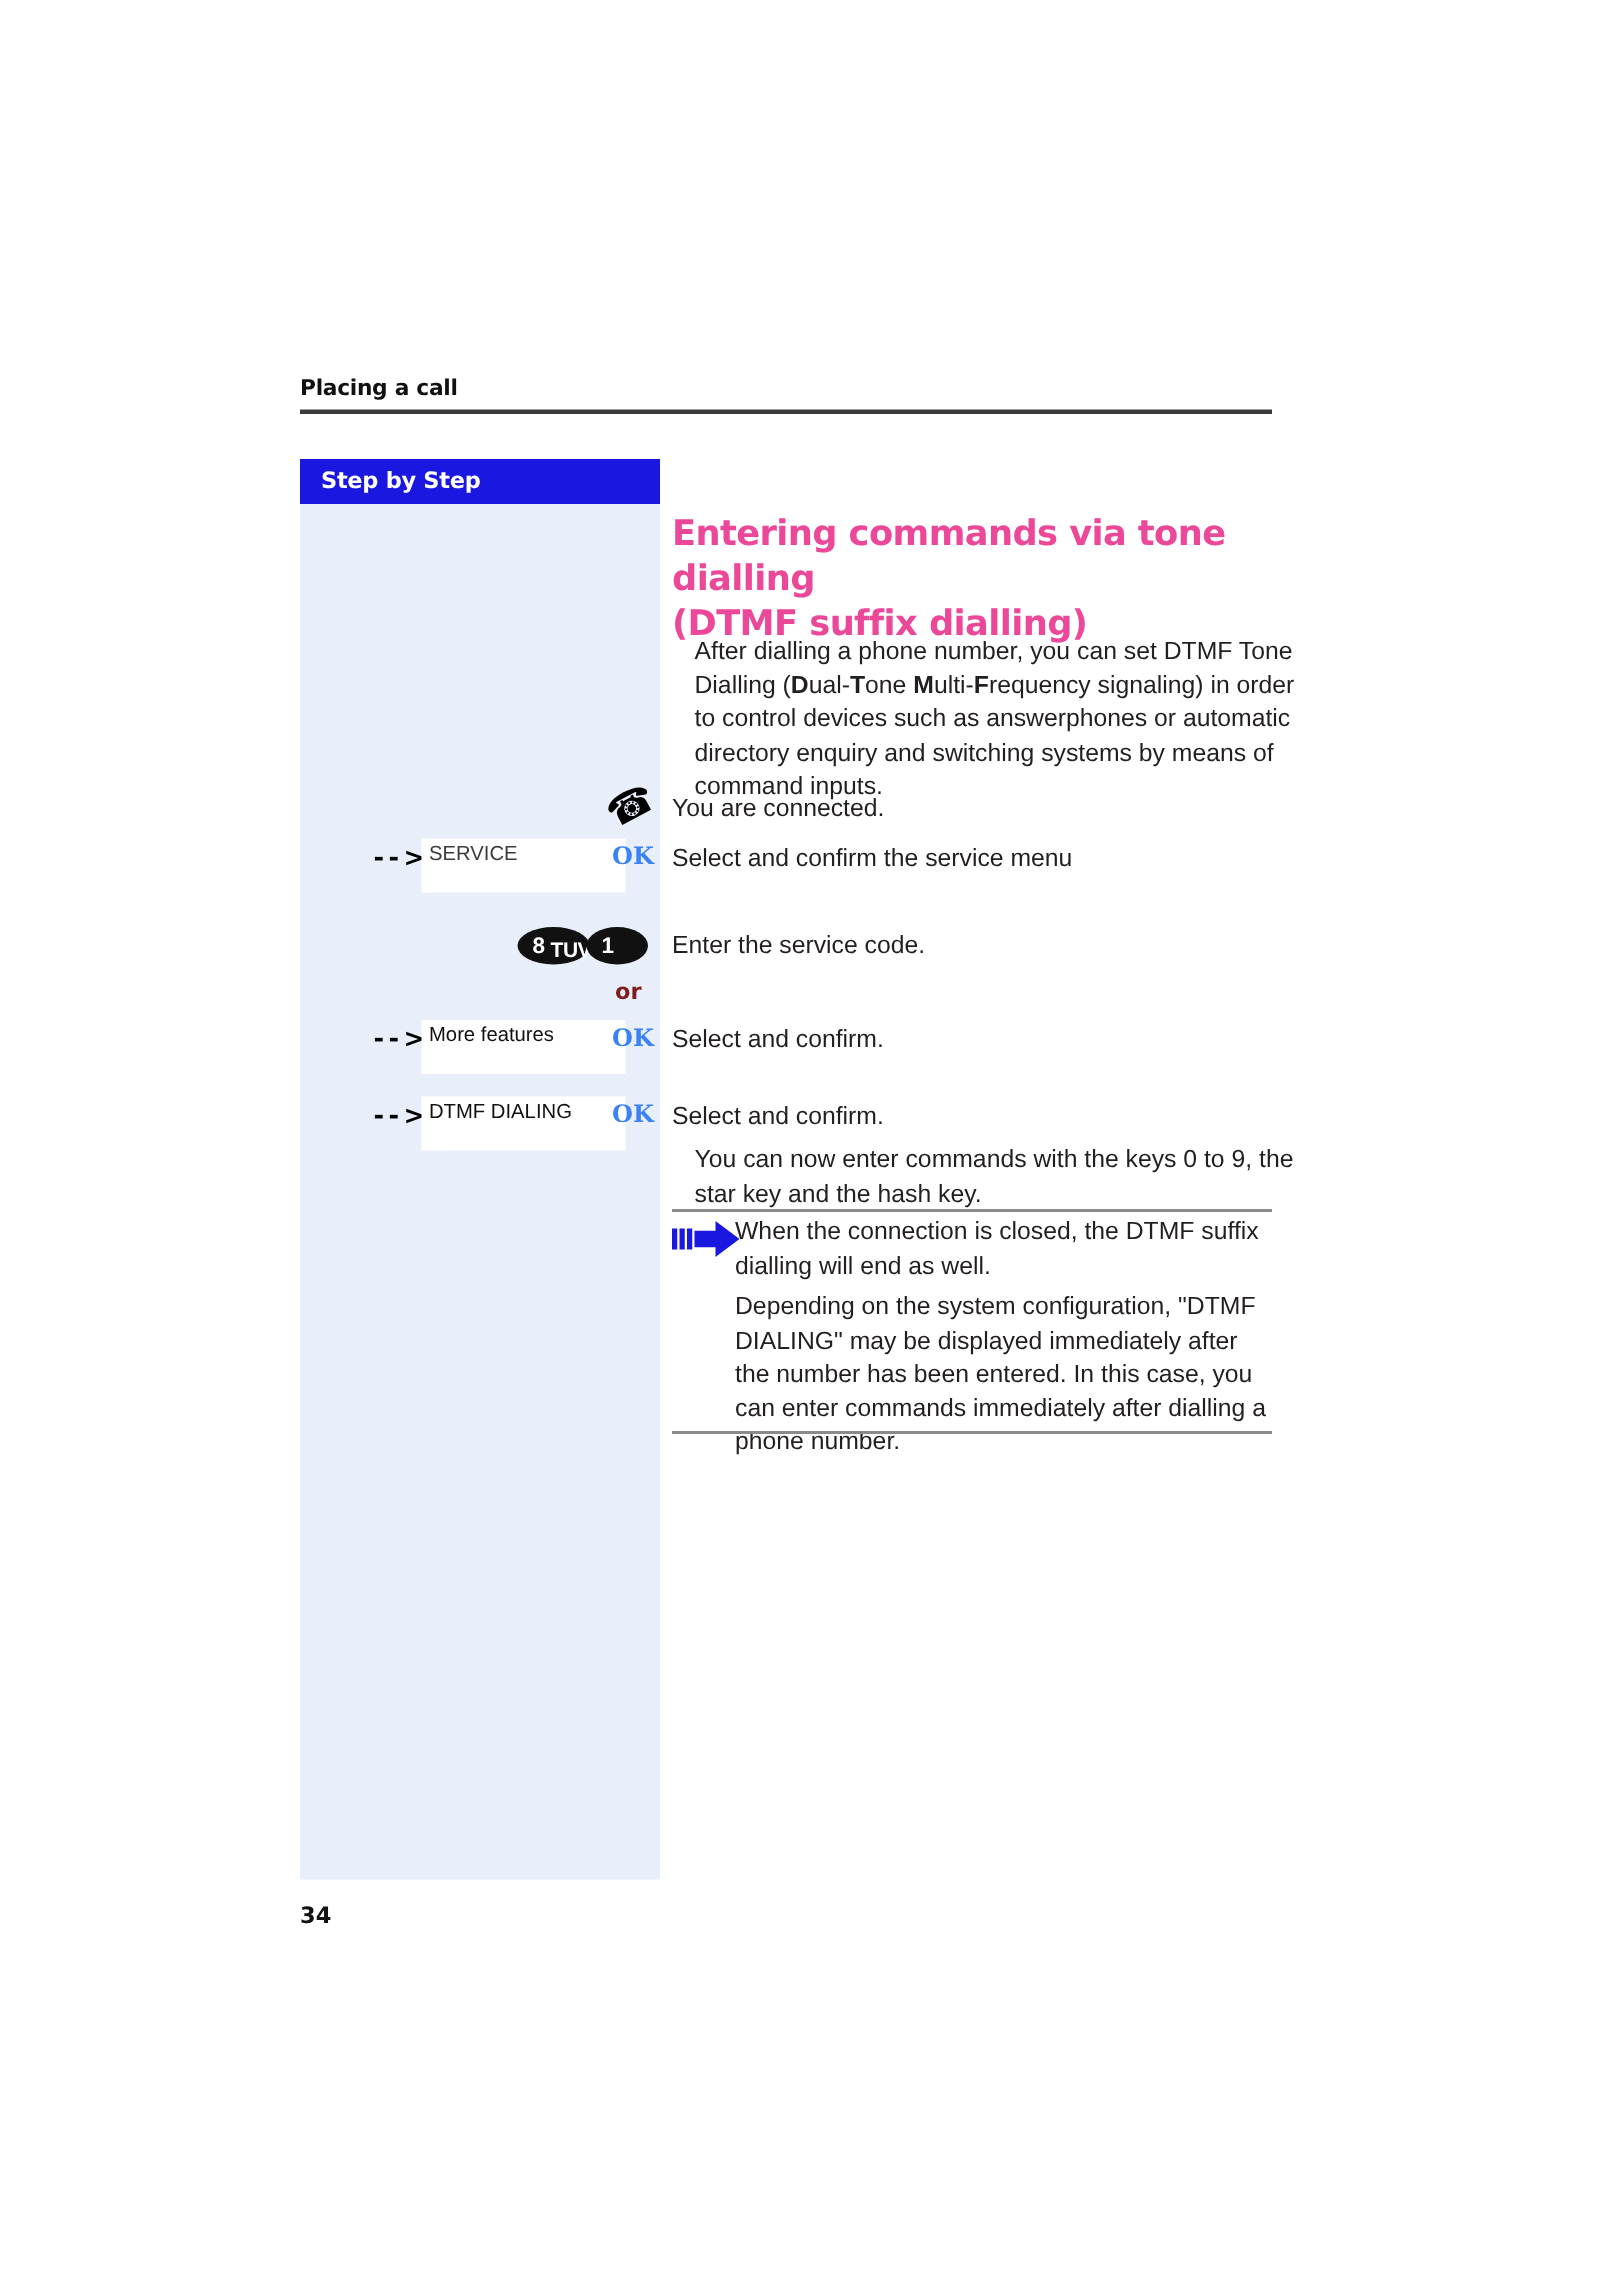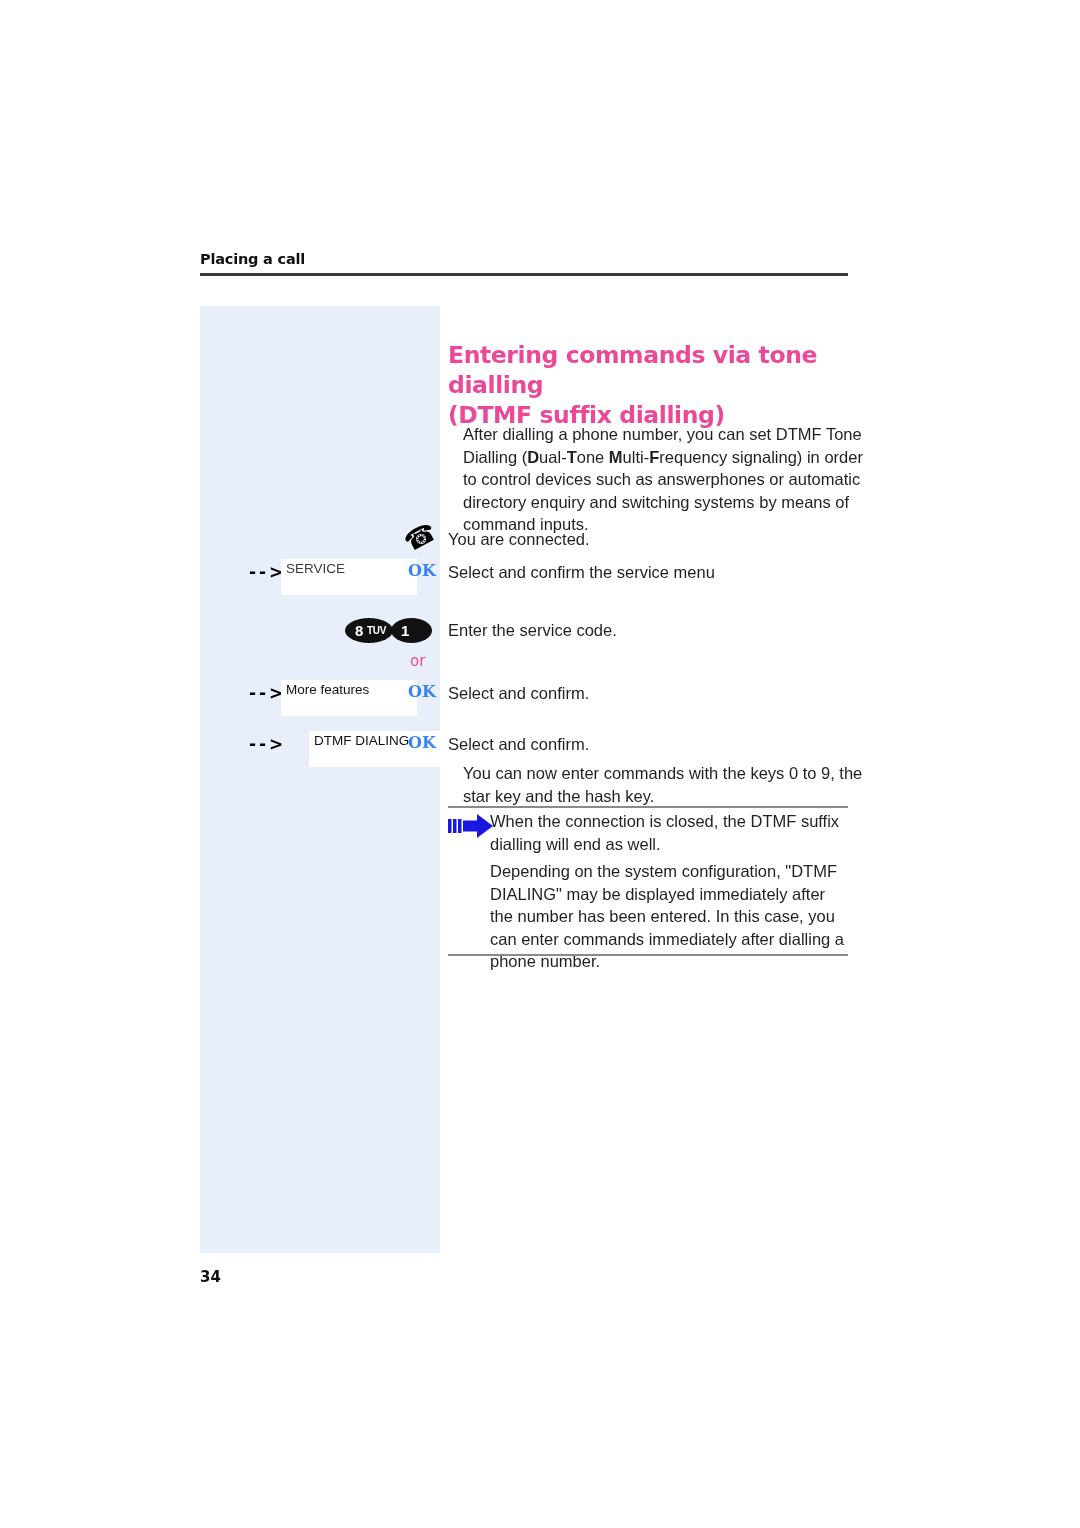--- a/index.html
+++ b/index.html
@@ -178,33 +178,33 @@
   }
   .key .digit {
     position: absolute;
     font-size: 15px;
     font-weight: bold;
     color: #ffffff;
     line-height: 1;
   }
   .key .letters {
     position: absolute;
-    font-size: 10px;
+    font-size: 14px;
     font-weight: bold;
     color: #ffffff;
     line-height: 1;
     letter-spacing: -0.3px;
   }
 
   .orword {
     position: absolute;
     font-family: "DejaVu Sans", sans-serif;
     font-size: 15px;
-    font-weight: normal;
-    color: #ec4899;
+    font-weight: bold;
+    color: #7f1d1d;
   }
 
   
   .note-rule {
     position: absolute;
     left: 448px;
     width: 400px;
     height: 2px;
     background: #8a8a8a;
   }
@@ -236,20 +236,23 @@
 <body>
 
 <div class="page">
 
   <div class="running-head">
     <div class="running-head-text">Placing a call</div>
     <div class="running-head-rule"></div>
   </div>
 
   <div class="sidebar"></div>
+  <div class="sidebar-title">
+    <span>Step by Step</span>
+  </div>
 
   <div class="main">
     <div class="doc-title">
       <div>Entering commands via tone dialling</div>
       <div>(DTMF suffix dialling)</div>
     </div>
   </div>
 
   <div class="para" style="position:absolute; left:448px; top:423px;">
     <span>After dialling a phone number, you can set DTMF Tone</span>
@@ -290,21 +293,21 @@
     <div class="sel-arrow" style="left:249px; top:3px;">- - &gt;</div>
     <div class="lcd dark" style="left:281px; top:-2px;">
       <span>More features</span>
     </div>
     <div class="okkey" style="left:408px; top:0px;">OK</div>
     <div class="rtext">Select and confirm.</div>
   </div>
 
   <div class="row" style="top:733px;">
     <div class="sel-arrow" style="left:249px; top:3px;">- - &gt;</div>
-    <div class="lcd dark" style="left:281px; top:-2px;margin-left:28px;">
+    <div class="lcd dark" style="left:281px; top:-2px;">
       <span>DTMF DIALING</span>
     </div>
     <div class="okkey" style="left:408px; top:0px;">OK</div>
     <div class="rtext">Select and confirm.</div>
   </div>
 
   <div class="para" style="position:absolute; left:448px; top:762px;">You can now enter commands with the keys 0 to 9, the star key and the hash key.</div>
 
   <div class="note-rule" style="top:806px;"></div>
 

